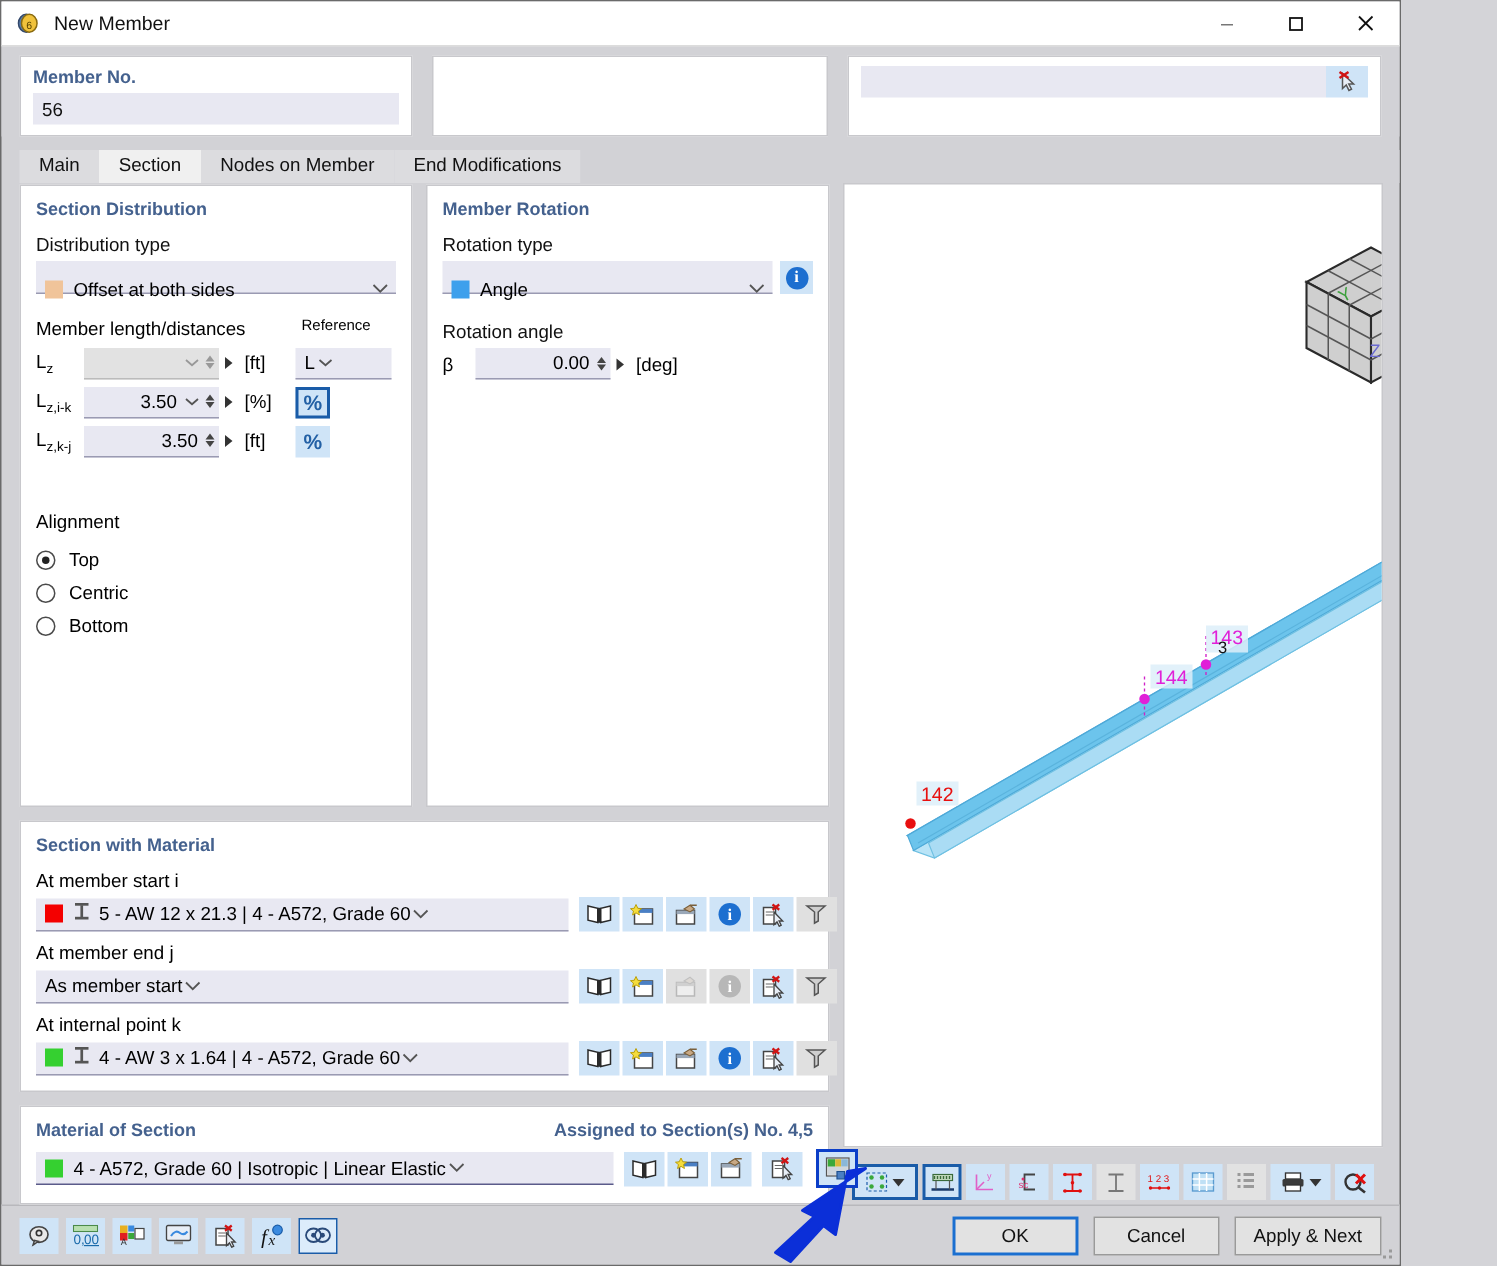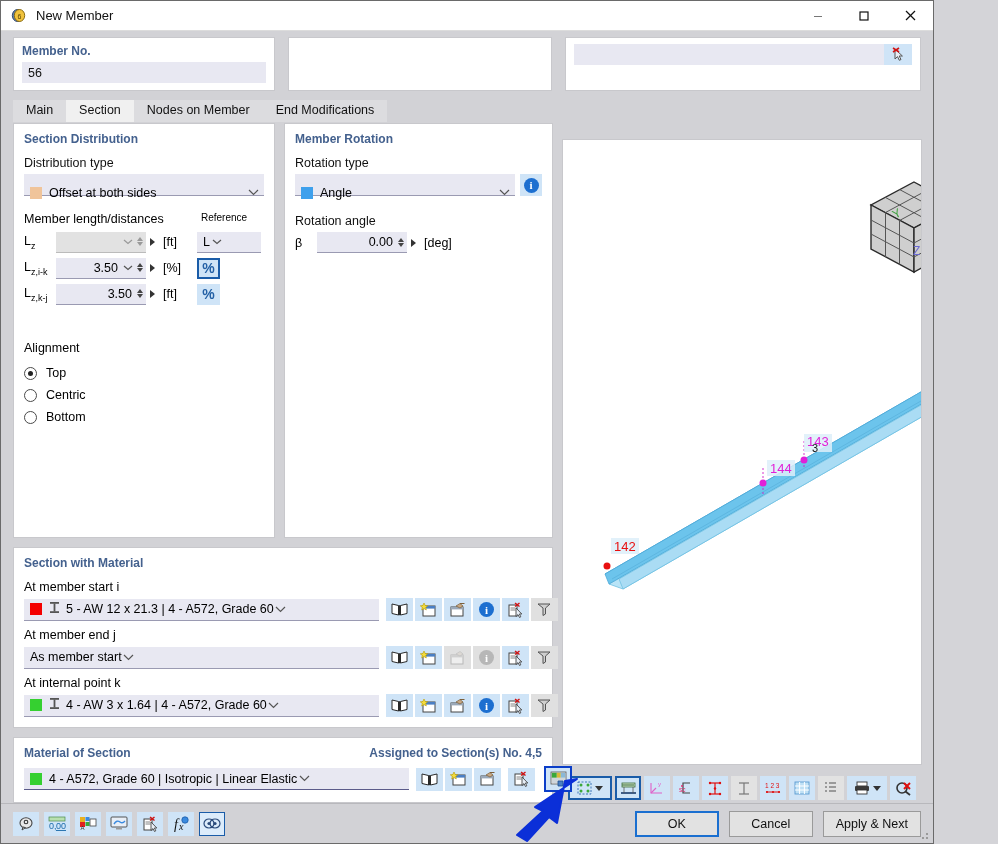--- a/index.html
+++ b/index.html
@@ -61,21 +61,21 @@
   }
   .line-row { display: flex; gap: 0; }
   .line-row .inputbox { flex: 1 1 auto; }
   .pick-btn {
     width: 28px; height: 21px; background: #cfe4f7; border: none;
     display: flex; align-items: center; justify-content: center; flex: 0 0 28px;
   }
 
   
   .tabstrip {
-    display: flex; align-items: flex-end; height: 22px; margin: 9px 0 17px 12px;
+    display: flex; align-items: flex-end; height: 22px; margin: 9px 0 0 12px;
     flex: 0 0 22px;
   }
   .tab {
     padding: 3px 13px 4px 13px; font-size: 12.5px; color: #111;
     background: #dcdcdf; height: 22px; line-height: 15px;
   }
   .tab.active { background: #f0f0f0; }
   .tab-filler { flex: 1 1 auto; height: 22px; background: #d2d2d6; }
 
   

